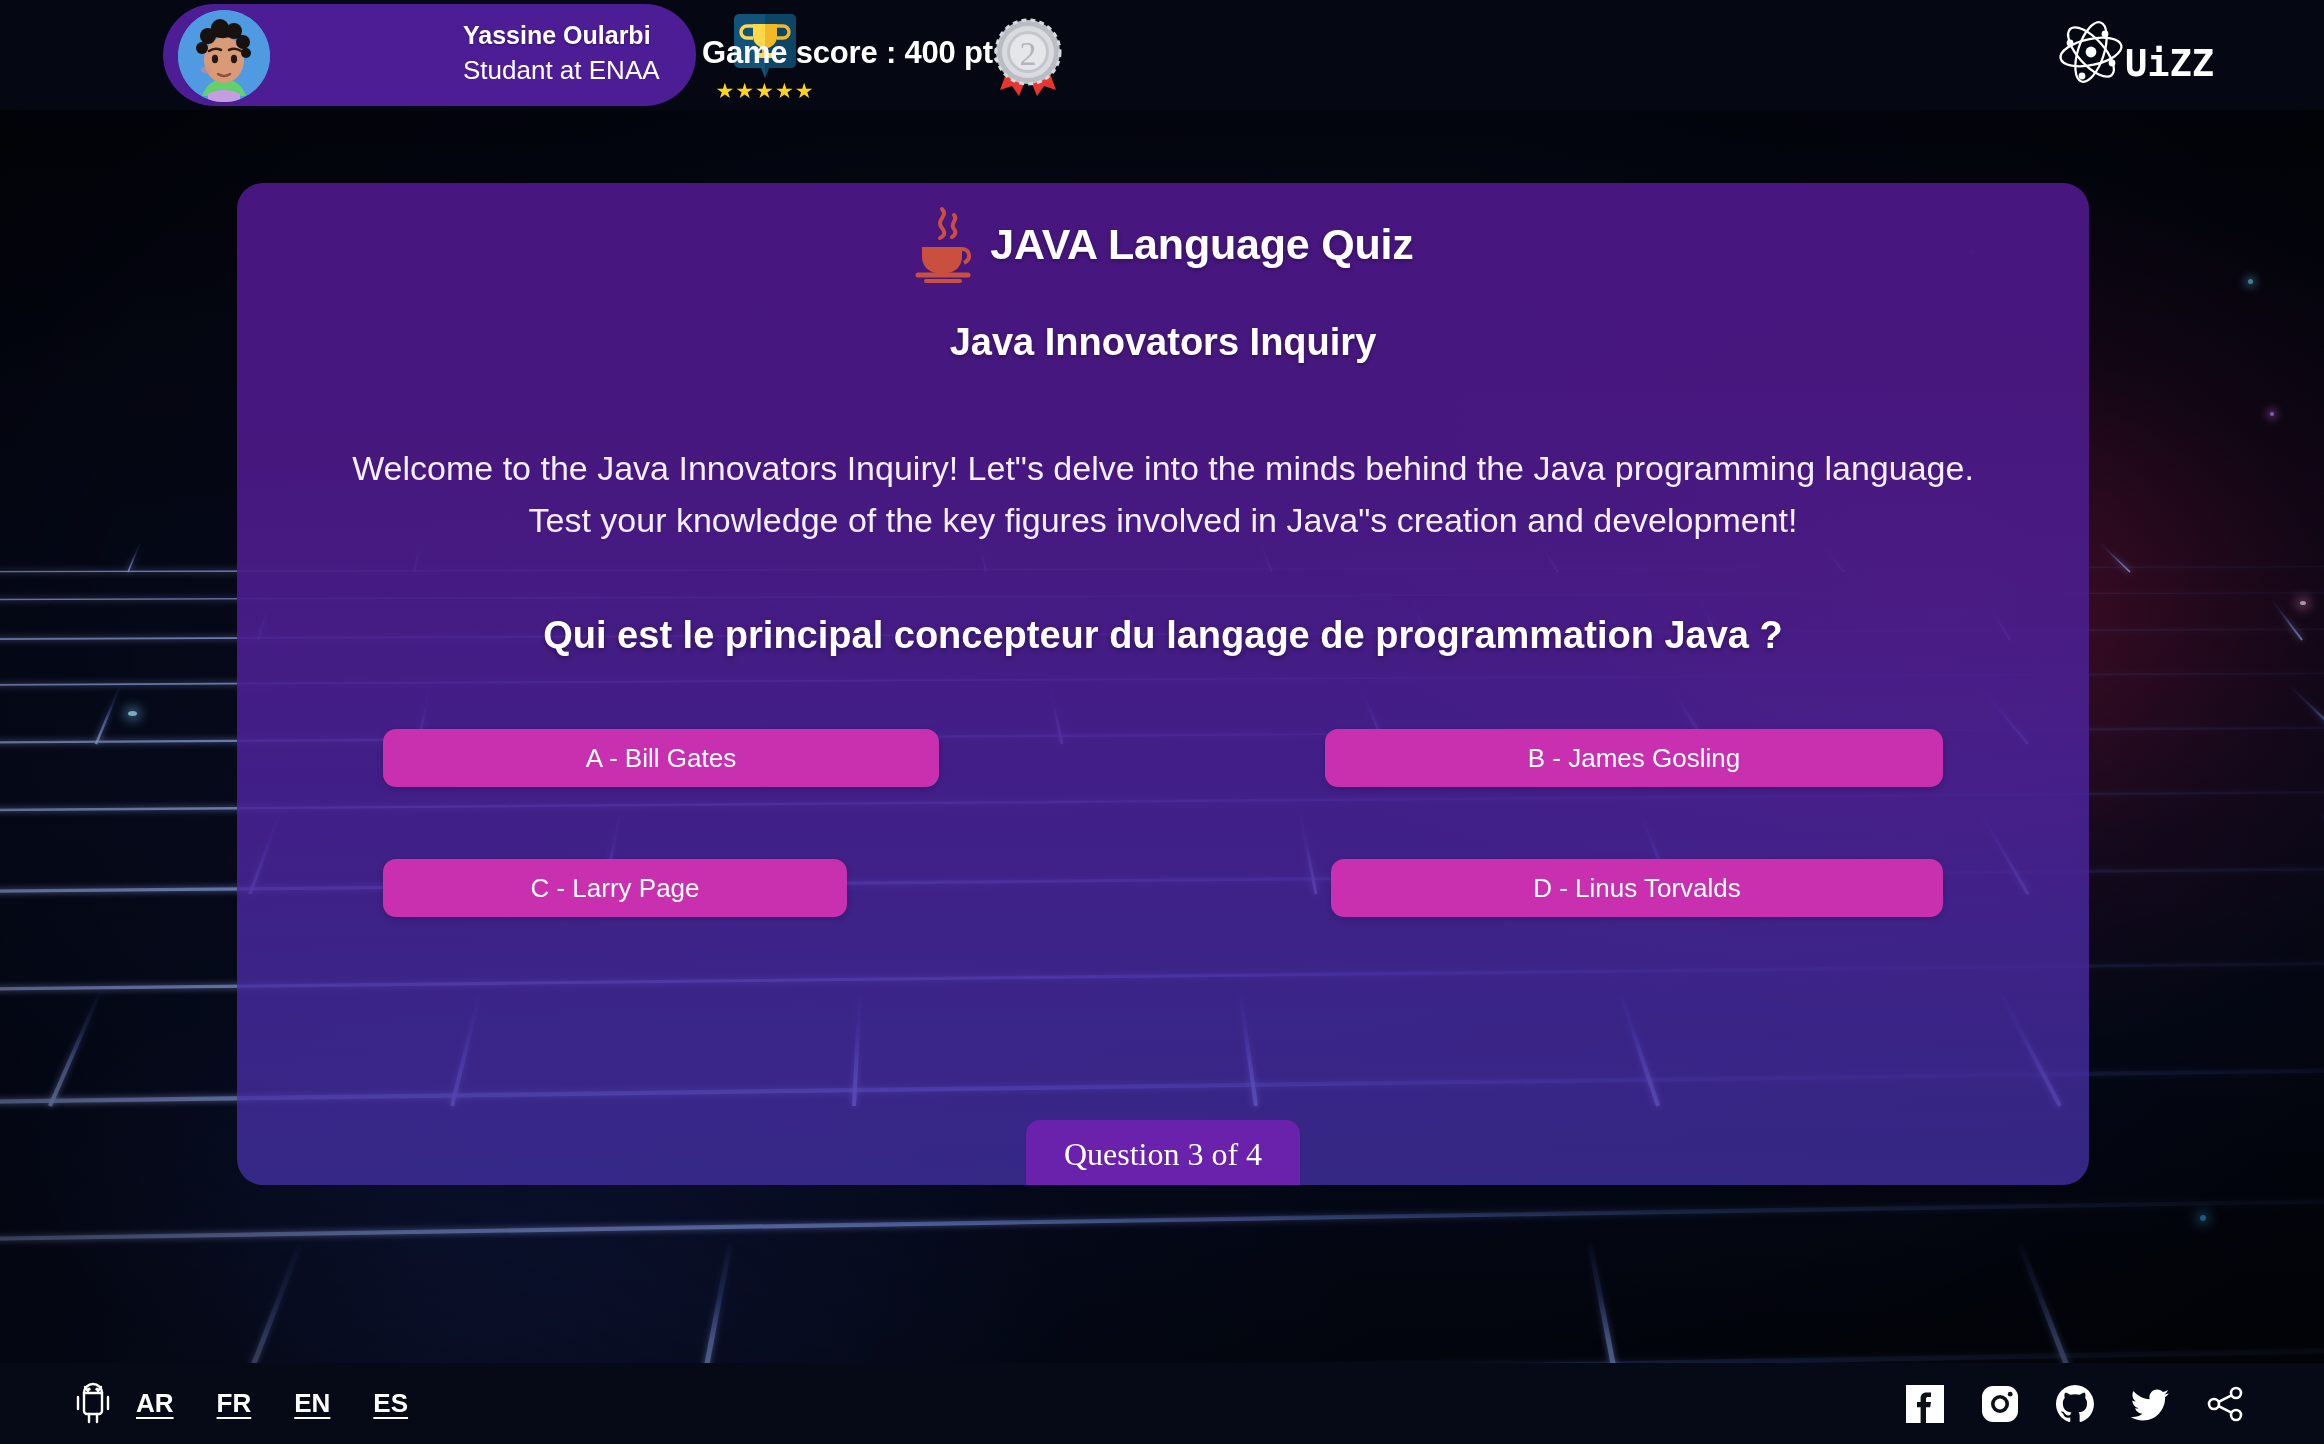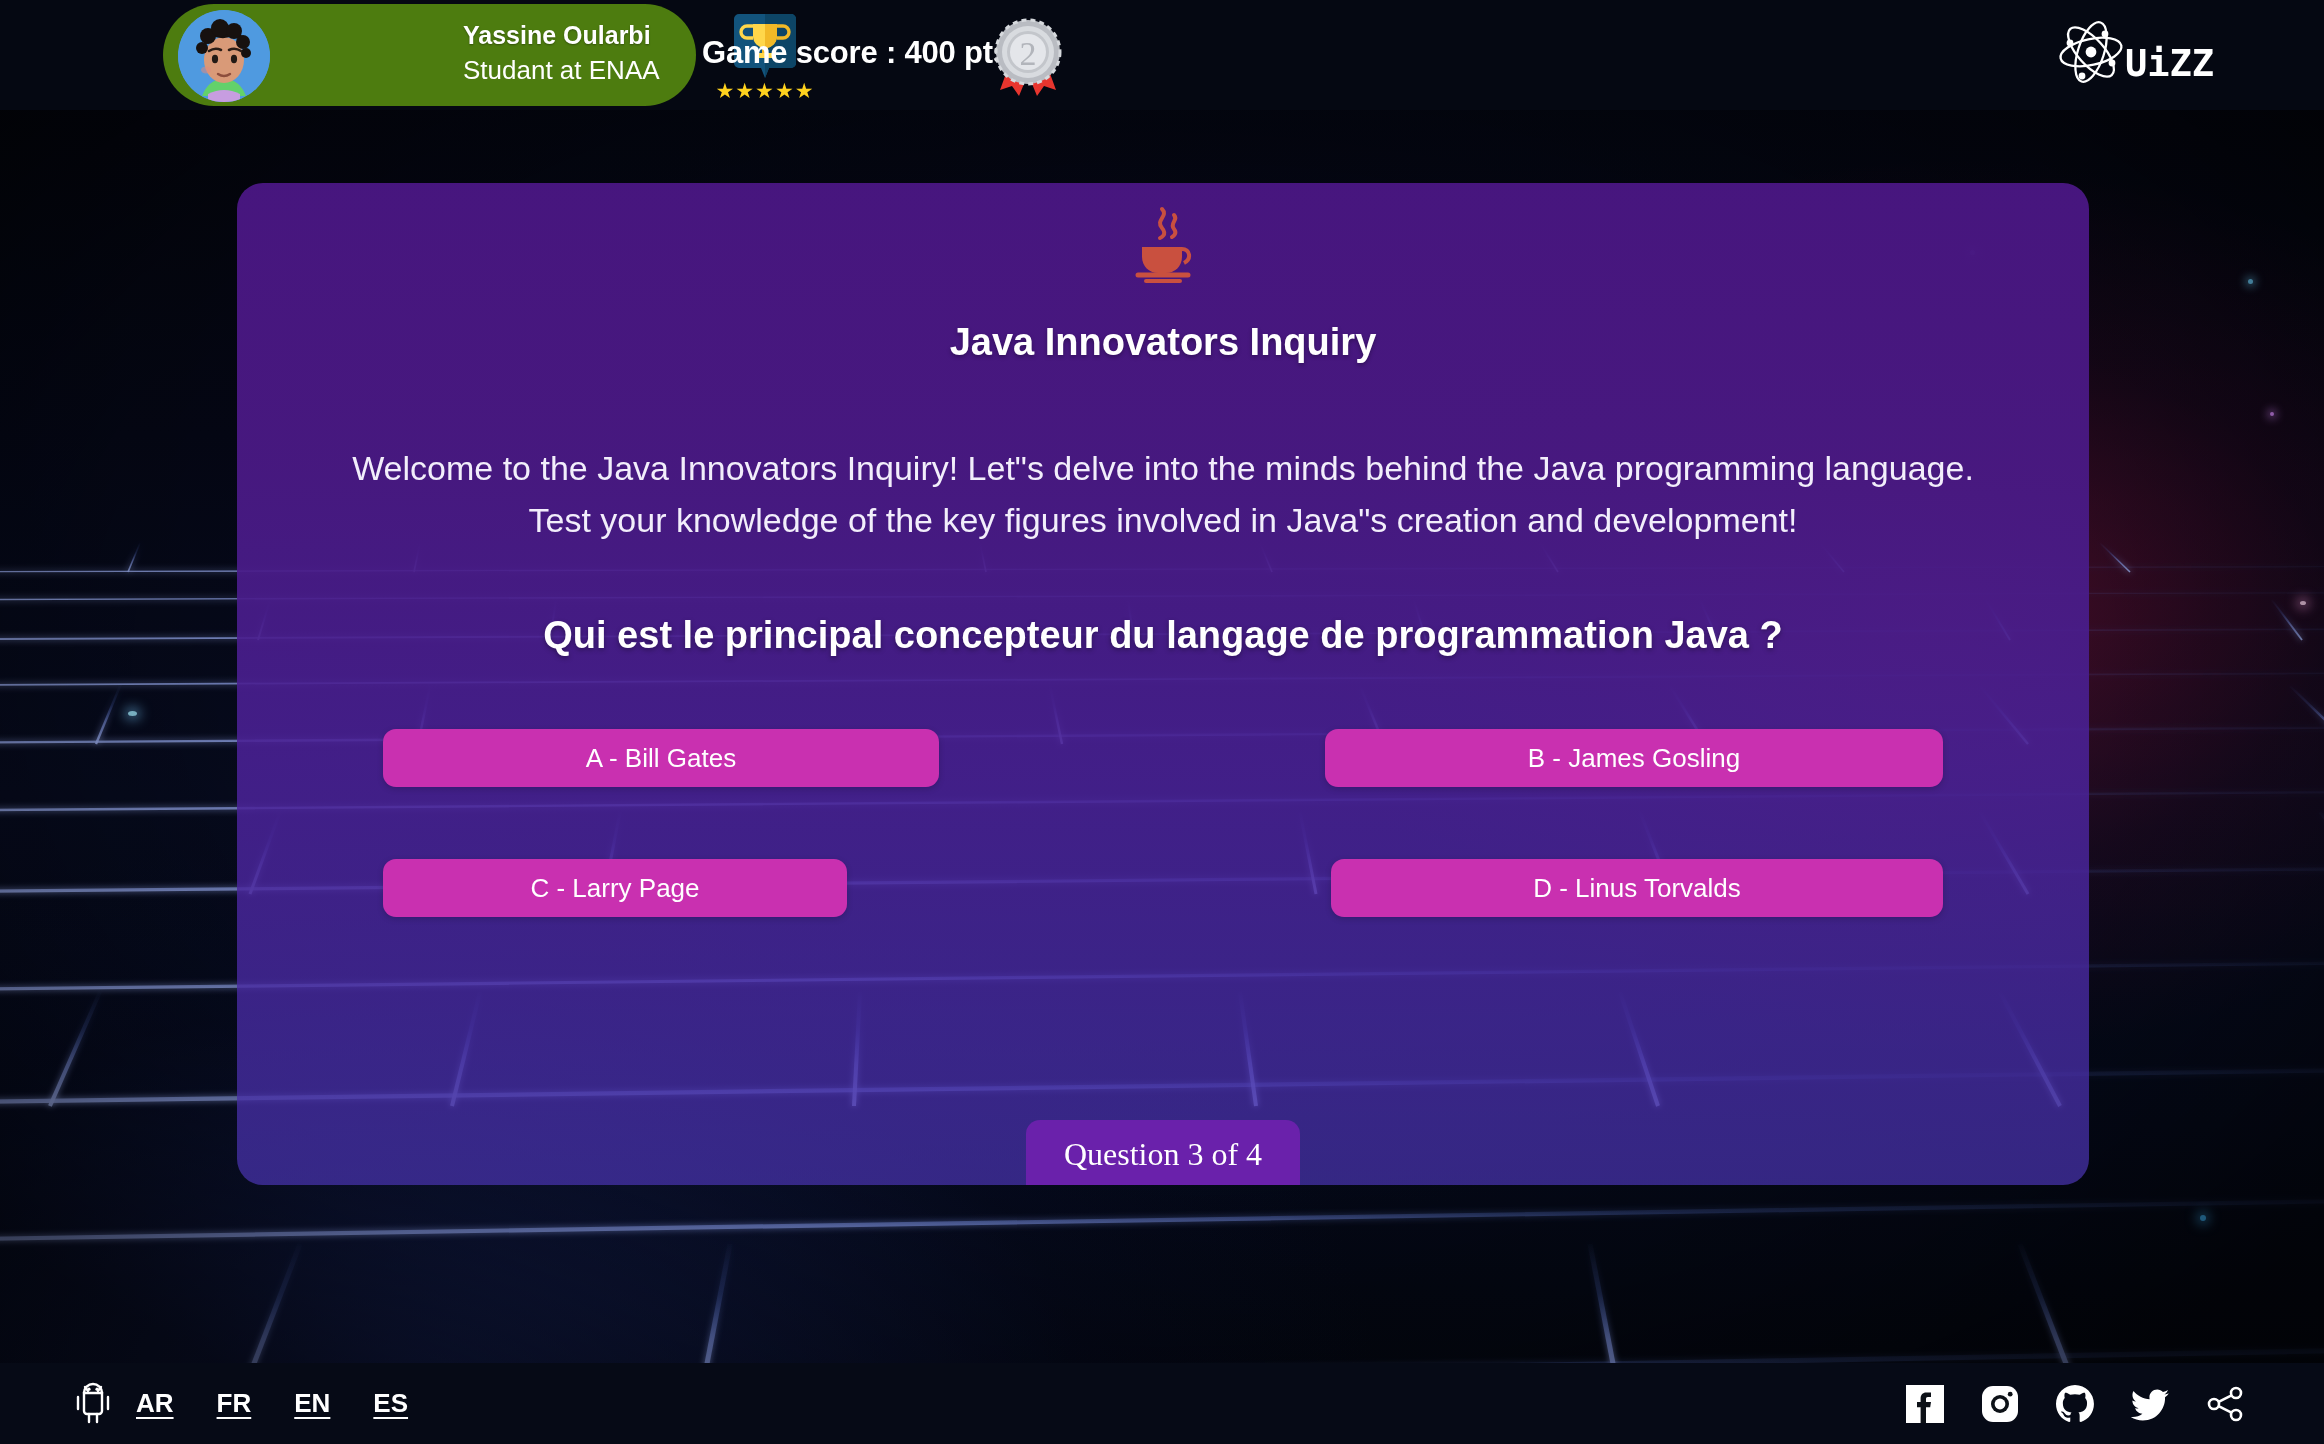--- a/index.html
+++ b/index.html
@@ -34,21 +34,21 @@
 
   
   .topbar {
     position:absolute; left:0; top:0; width:2324px; height:110px;
     background:#050812;
     z-index:20;
   }
   .player-chip {
     position:absolute; left:163px; top:4px;
     width:533px; height:102px;
-    background:#4d7c0f;
+    background:#4c1d95;
     border-radius:52px;
     display:flex; align-items:center;
   }
   .avatar {
     position:absolute; left:15px; top:6px;
     width:92px; height:92px; border-radius:50%;
     background:#4f9ae0; overflow:hidden;
   }
   .avatar svg { display:block; }
   .player-text {
@@ -389,20 +389,21 @@
           <g fill="none" stroke="#c9503f" stroke-width="4" stroke-linecap="round">
             <path d="M30 4 c7 7 -7 11 0 19 c6 7 -2 10 -2 10"></path>
             <path d="M42 10 c5 5 -5 8 0 14 c4 5 -2 8 -2 8"></path>
           </g>
           <path d="M10 42 h40 v10 c0 9 -7 16 -16 16 h-8 c-9 0 -16 -7 -16 -16z" fill="#c9503f"></path>
           <path d="M50 44 c8 0 10 10 2 14" stroke="#c9503f" stroke-width="4" fill="none"></path>
           <path d="M6 70 h50" stroke="#c9503f" stroke-width="5" stroke-linecap="round"></path>
           <path d="M14 76 h34" stroke="#c9503f" stroke-width="4" stroke-linecap="round"></path>
         </svg>
       </div>
+      <div class="card-title-text">JAVA Language Quiz</div>
     </div>
 
     <div class="card-subtitle">Java Innovators Inquiry</div>
 
     <div class="card-desc">Welcome to the Java Innovators Inquiry! Let"s delve into the minds behind the Java programming language. Test your knowledge of the key figures involved in Java"s creation and development!</div>
 
     <div class="question">Qui est le principal concepteur du langage de programmation Java ?</div>
 
     <div class="answers">
       <div class="ans-cell left">

